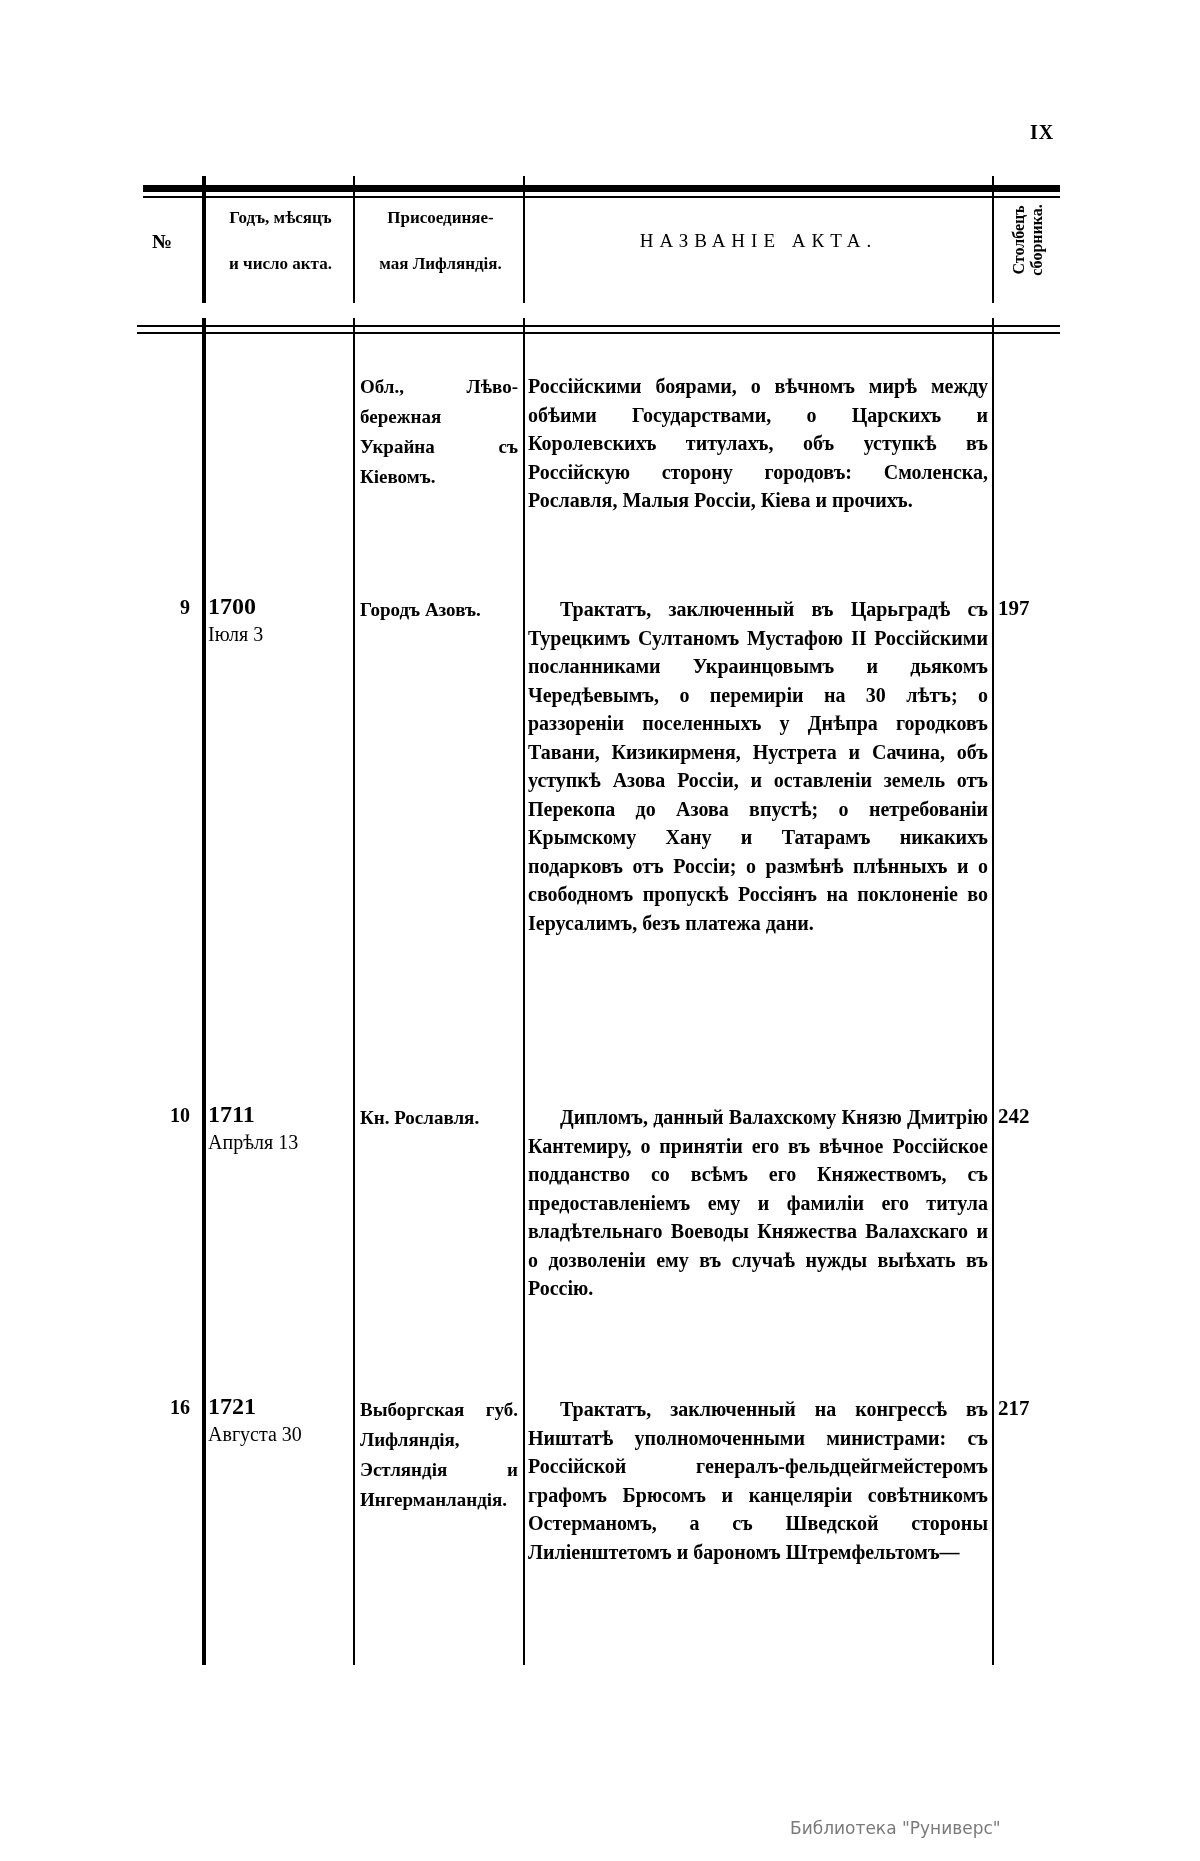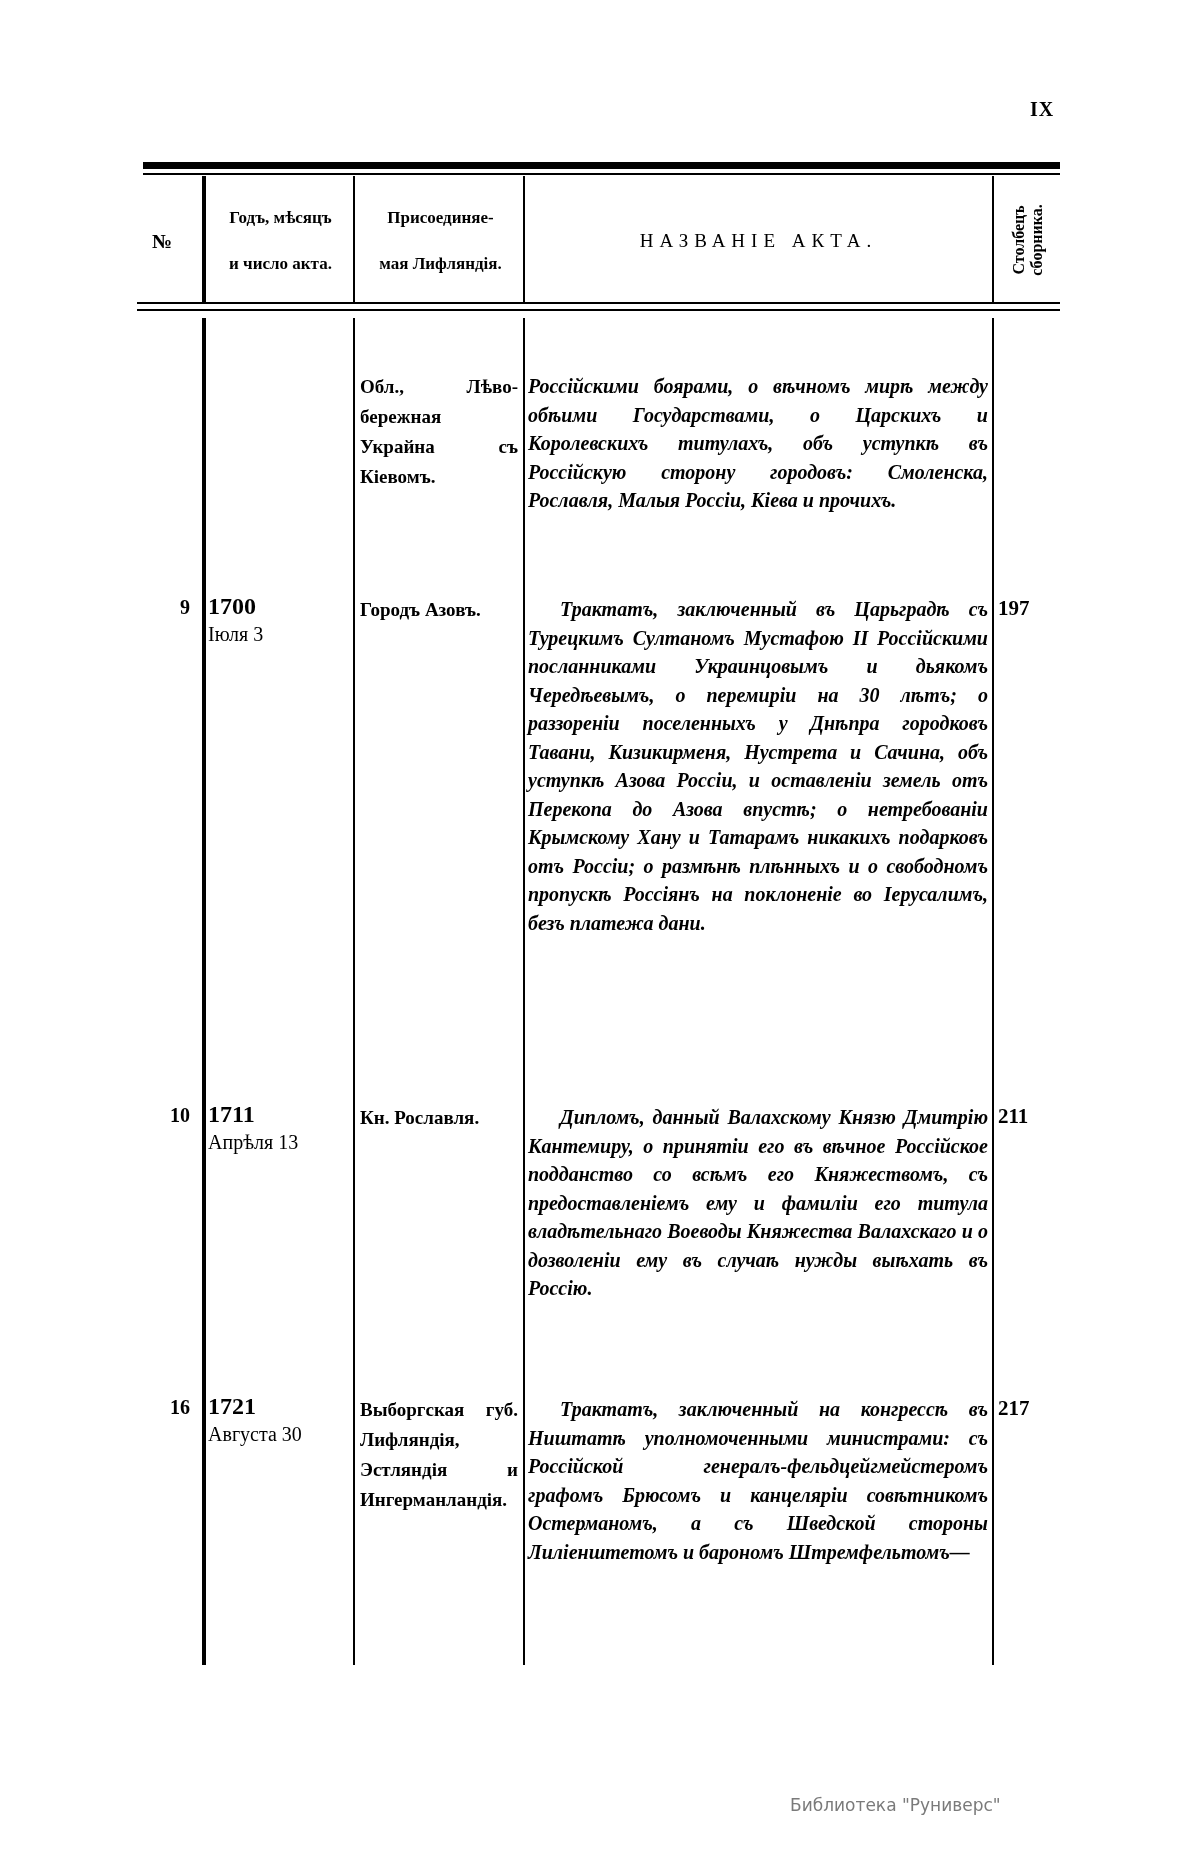--- a/index.html
+++ b/index.html
@@ -1,17 +1,17 @@
 <!DOCTYPE html>
 <html><head>
 <meta charset="utf-8">
 <style>
   html, body { margin: 0; padding: 0; background: #ffffff; }
   body { width: 1200px; height: 1861px; position: relative; overflow: hidden; color: #000; font-family: "Liberation Serif", "DejaVu Serif", serif; }
-  .abs { position: absolute; }
+  .abs { position: absolute; margin-top: 23px; }
   .page-number { left: 1030px; top: 98px; font-weight: bold; font-size: 20px; letter-spacing: 1px; }
   .rule-thick { left: 143px; top: 162px; width: 917px; height: 7px; background: #000; }
   .rule-thin { left: 143px; top: 173px; width: 917px; height: 2px; background: #000; }
   .rule-hdr1 { left: 137px; top: 302px; width: 923px; height: 2px; background: #000; }
   .rule-hdr2 { left: 137px; top: 309px; width: 923px; height: 2px; background: #000; }
   .vline { position: absolute; background: #000; }
   .v1 { left: 202px; width: 4px; }
   .v2 { left: 353px; width: 2px; }
   .v3 { left: 523px; width: 2px; }
   .v4 { left: 992px; width: 2px; }
@@ -19,21 +19,21 @@
   .hdr-no { left: 152px; top: 218px; font-size: 20px; }
   .hdr-date { left: 208px; top: 195px; width: 145px; text-align: center; font-size: 17px; }
   .hdr-terr { left: 358px; top: 195px; width: 165px; text-align: center; font-size: 17px; }
   .hdr-title { left: 525px; top: 218px; width: 467px; text-align: center; letter-spacing: 6px; font-size: 19px; font-weight: normal; }
   .hdr-col { left: 998px; top: 180px; width: 60px; height: 120px; }
   .hdr-col span { position: absolute; left: 50%; top: 50%; transform: translate(-50%, -50%) rotate(-90deg); white-space: nowrap; font-weight: bold; font-size: 16px; line-height: 18px; text-align: center; }
   .num { position: absolute; width: 40px; text-align: right; left: 150px; font-weight: bold; font-size: 20px; }
   .date { position: absolute; left: 208px; width: 145px; text-align: left; font-size: 20px; line-height: 28px; }
   .date .year { font-weight: 900; font-size: 24px; }
   .terr { position: absolute; left: 360px; width: 158px; font-weight: bold; font-size: 19px; line-height: 30px; text-align: justify; }
-  .act { position: absolute; left: 528px; width: 460px; font-style: italic; font-weight: bold; font-size: 20px; line-height: 28.5px; text-align: justify; }
+  .act { position: absolute; left: 528px; width: 460px; font-weight: bold; font-size: 20px; line-height: 28.5px; text-align: justify; }
   .act.indent { text-indent: 32px; }
   .colref { position: absolute; left: 998px; width: 60px; font-weight: bold; font-size: 21px; }
   .watermark { left: 790px; top: 1795px; font-family: "DejaVu Sans", sans-serif; color: #7a7a7a; font-size: 17px; }
 </style>
 </head>
 <body>
 
 <div class="abs page-number">IX</div>
 
 <div class="abs rule-thick"></div>
@@ -84,21 +84,21 @@
 </div>
 
 <div>
   <div class="num" style="top:1104px">10</div>
   <div class="date" style="top:1100px">
     <div class="year">1711</div>
     <div>Апрѣля 13</div>
   </div>
   <div class="terr" style="top:1103px">Кн. Рославля.</div>
   <div class="act indent" style="top:1103px">Дипломъ, данный Валахскому Князю Дмитрію Кантемиру, о принятіи его въ вѣчное Россійское подданство со всѣмъ его Княжествомъ, съ предоставленіемъ ему и фамиліи его титула владѣтельнаго Воеводы Княжества Валахскаго и о дозволеніи ему въ случаѣ нужды выѣхать въ Россію.</div>
-  <div class="colref" style="top:1104px">211</div>
+  <div class="colref" style="top:1104px">242</div>
 </div>
 
 <div>
   <div class="num" style="top:1396px">16</div>
   <div class="date" style="top:1392px">
     <div class="year">1721</div>
     <div>Августа 30</div>
   </div>
   <div class="terr" style="top:1395px">Выборгская губ. Лифляндія, Эстляндія и Ингерманландія.</div>
   <div class="act indent" style="top:1395px">Трактатъ, заключенный на конгрессѣ въ Ништатѣ уполномоченными министрами: съ Россійской генералъ-фельдцейгмейстеромъ графомъ Брюсомъ и канцеляріи совѣтникомъ Остерманомъ, а съ Шведской стороны Лиліенштетомъ и барономъ Штремфельтомъ—</div>

